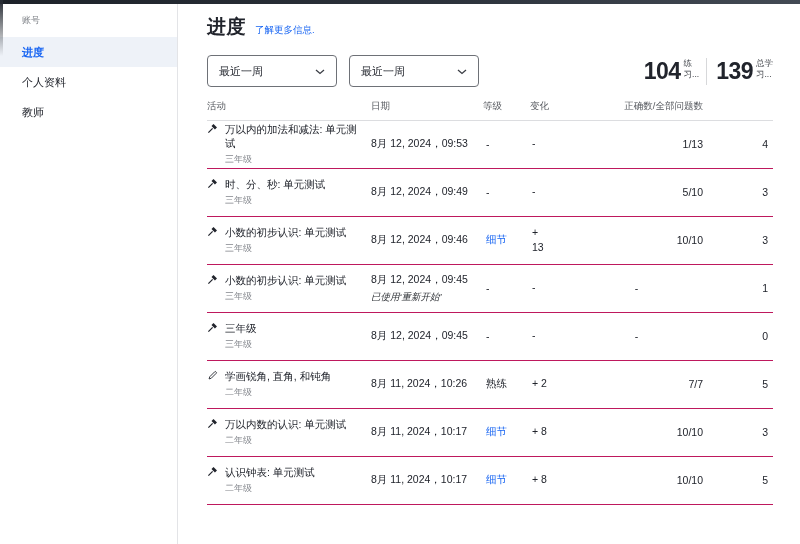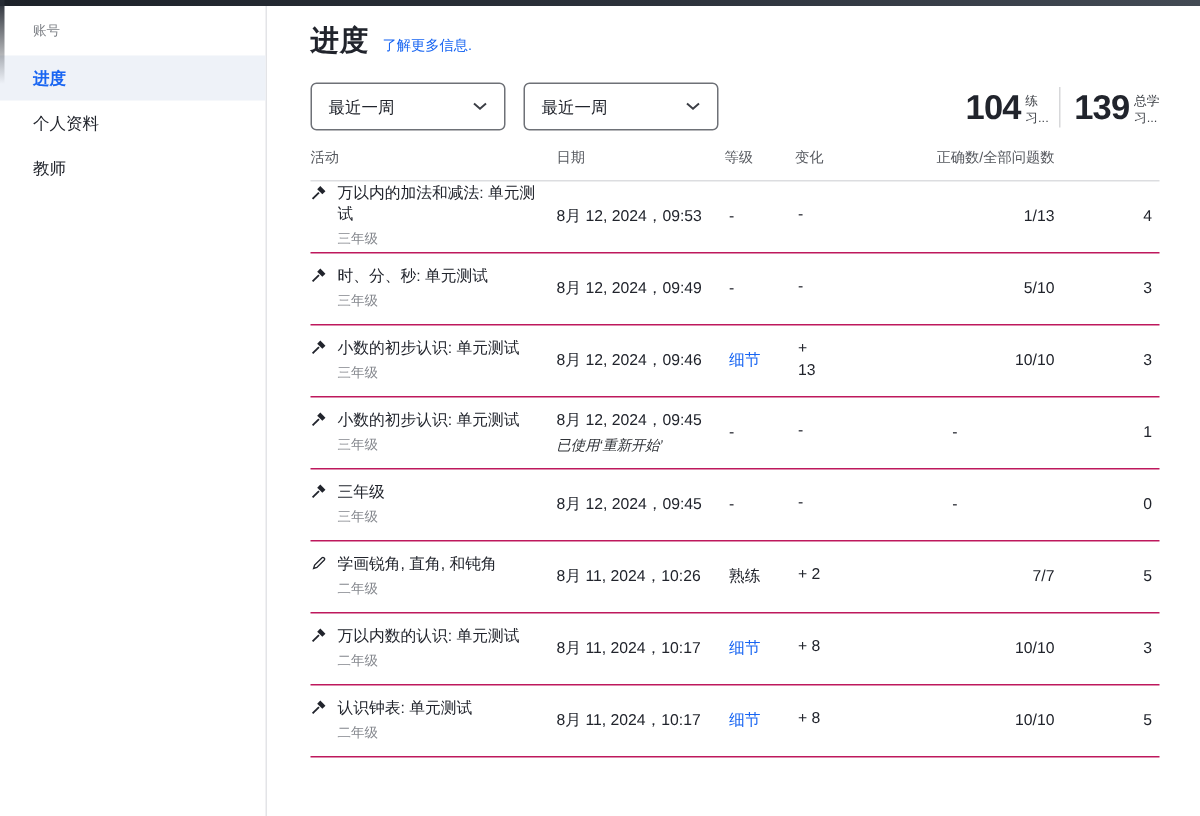--- a/index.html
+++ b/index.html
@@ -29,21 +29,21 @@
   .header-row { display:flex; align-items:baseline; gap:9px; margin-top:6px; }
   h1 { font-size:19px; margin:0; font-weight:bold; letter-spacing:0.5px; }
   .learn-more { font-size:9.5px; color:#1865f2; text-decoration:none; cursor:pointer; }
   .subtitle { font-size:11px; color:#5f6268; margin:9px 0 0 0; }
 
   .controls { display:flex; align-items:center; margin-top:15px; }
   .dropdown { width:130px; height:32px; border:1px solid #6e7177; border-radius:4px;
     background:#fff; display:flex; align-items:center; justify-content:space-between;
     padding:0 11px; font-size:11px; margin-right:12px; cursor:pointer;font-family:Liberation Serif, serif; }
   .stats { margin-left:auto; display:flex; align-items:center; }
-  .stat { display:flex; align-items:flex-end; }
+  .stat { display:flex; align-items:flex-start; }
   .stat-value { font-size:23px; font-weight:bold; letter-spacing:-0.5px; }
   .stat-label { font-size:8.5px; color:#3f4248; margin-left:3px; line-height:1.3; }
   .stat-divider { width:1px; height:27px; background:#d7d8da; margin:0 9px 0 7px; }
 
   
   .table { margin-top:13px; }
   .thead, .trow { display:grid; grid-template-columns:164px 112px 47px 40px 133px 69px; }
   .thead { font-size:9.5px; color:#55585e; border-bottom:1px solid #dcdde0;
     padding-bottom:7px; align-items:end; line-height:1.35; }
   .th-right { text-align:right; }

